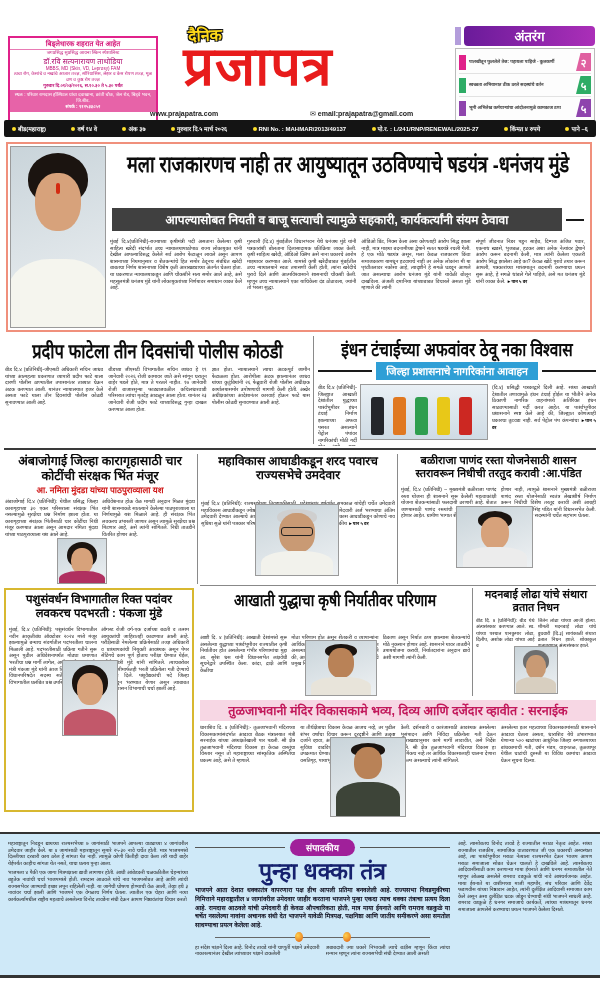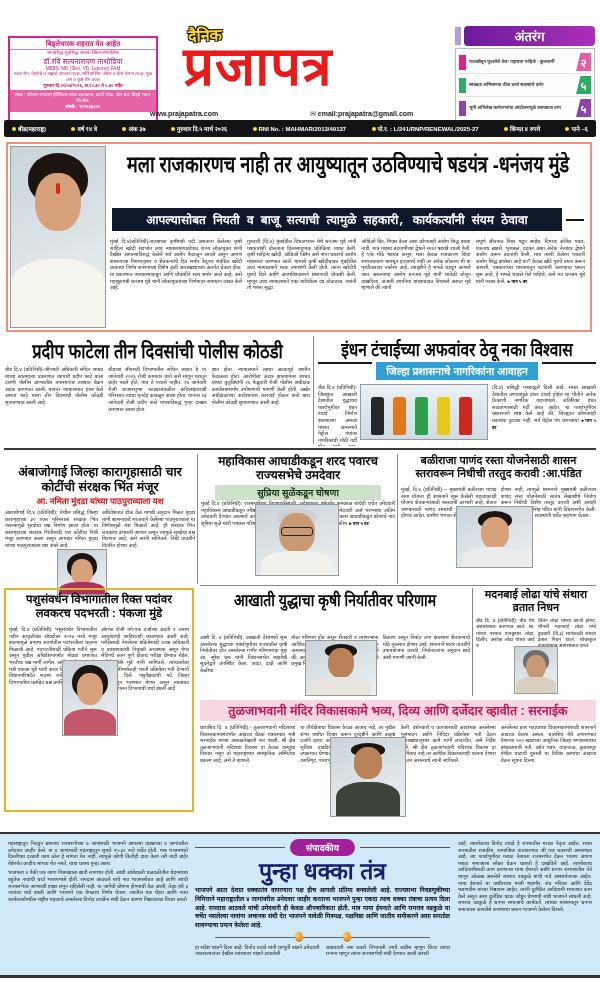--- a/index.html
+++ b/index.html
@@ -31,33 +31,33 @@
             align-items:center;justify-content:center;clip-path:polygon(30% 0,100% 0,100% 100%,0 100%);}
   .infobar{position:absolute;left:4px;top:120px;width:592px;height:17px;background:#141414;border-radius:2px;
            display:flex;align-items:center;justify-content:space-between;padding:0 8px;box-sizing:border-box;}
   .ib{display:flex;align-items:center;gap:2px;font-size:6px;font-weight:bold;color:#fff;white-space:nowrap;}
   .dot{width:4px;height:4px;border-radius:50%;background:#ffe12b;flex:0 0 4px;}
   
   .col{font-size:5px;line-height:1.32;text-align:justify;color:#1c1c1c;overflow:hidden;}
   .more{font-weight:bold;font-size:4.6px;color:#000;}
   .vline{position:absolute;width:1px;background:#8a8a8a;}
   .hline{position:absolute;height:2px;background:#3a3a3a;}
-  .dashband{display:flex;gap:4px;}
+  .dashband{display:flex;align-items:center;gap:4px;}
   .dl{flex:1;height:2px;background:#1a1a1a;}
   .person{position:absolute;overflow:hidden;border:1px solid #9a9a9a;box-sizing:border-box;background:linear-gradient(160deg,#c9d4da,#eef1f3);}
   .person .hair{position:absolute;left:50%;transform:translateX(-50%);background:#1b1410;border-radius:50% 50% 46% 46%;}
   .person .face{position:absolute;left:50%;transform:translateX(-50%);background:#d7a27b;border-radius:46%;}
   .person .torso{position:absolute;left:50%;transform:translateX(-50%);border-radius:42% 42% 0 0;}
   
   .lead{position:absolute;left:6px;top:142px;width:586px;height:190px;border:2px solid #f0907c;box-sizing:border-box;background:#fff;}
   .lead-headline{position:absolute;left:102px;top:8px;right:4px;text-align:center;font-weight:bold;color:#0c0c0c;
                  font-size:18px;line-height:1.15;white-space:nowrap;overflow:hidden;transform:scaleY(1.25);transform-origin:top;}
   .lead-band{position:absolute;left:104px;top:64px;right:6px;display:flex;align-items:center;gap:4px;}
-  .lead-band .bandtxt{background:#0f172a;color:#fff;font-weight:bold;font-size:12px;text-align:center;
-                      padding:3px 10px;flex:0 0 auto;width:430px;font-family:Liberation Mono, monospace;}
+  .lead-band .bandtxt{background:#404040;color:#fff;font-weight:bold;font-size:12px;text-align:center;
+                      padding:3px 10px;flex:0 0 auto;width:430px;}
   .lead-body{position:absolute;left:102px;top:94px;right:5px;bottom:4px;display:flex;gap:5px;overflow:hidden;}
   
   .art{position:absolute;overflow:hidden;}
   .h-big{font-weight:bold;color:#0b0b0b;text-align:center;white-space:nowrap;overflow:hidden;transform:scaleY(1.2);transform-origin:top;}
   .h-med{font-weight:bold;color:#0b0b0b;text-align:center;line-height:1.2;}
   .bandtxt2{background:#2f9fd6;color:#fff;font-weight:bold;font-size:10.5px;text-align:center;padding:2px 10px;flex:0 0 auto;}
   .bandgreen{background:#cfe0cc;color:#163616;font-weight:bold;font-size:9.5px;text-align:center;padding:1px 6px;margin:2px 14px;}
   .bandyellow{background:#f6c52e;color:#201a00;font-weight:bold;font-size:10.5px;text-align:center;padding:2px 10px;flex:0 0 auto;}
   .bandpink{background:#f7d7e4;color:#c2185b;font-weight:bold;font-size:12.5px;text-align:center;padding:2px 0;white-space:nowrap;overflow:hidden;}
   .subred{font-weight:bold;color:#d01818;text-align:center;font-size:8.5px;}
@@ -201,39 +201,38 @@
       <div class="nozzle" style="left:32px;background:#e07820;"></div>
       <div class="nozzle" style="left:54px;background:#2e9e4f;"></div>
       <div class="nozzle" style="left:76px;background:#e8c818;"></div>
       <div class="nozzle" style="left:98px;background:#cc2822;"></div>
     </div>
     <div class="col" style="position:absolute;left:174px;top:48px;right:0;bottom:0;"><span>(दि.४) प्रसिद्धी पत्रकाद्वारे दिली आहे. सध्या आखाती देशातील तणावामुळे इंधन टंचाई होईल या भीतीने अनेक ठिकाणी नागरिक वाहनांमध्ये अतिरिक्त इंधन साठवण्यासाठी गर्दी करत आहेत. या पार्श्वभूमीवर प्रशासनाने स्पष्ट केले आहे की, जिल्ह्यात कोणत्याही प्रकारचा तुटवडा नाही. सर्व पेट्रोल पंप कंपन्यांचा</span> <span class="more">►पान ५ वर</span></div>
   </div>
 
   <div class="hline" style="left:4px;top:448px;width:592px;"></div>
 
-  <div class="art" style="left:5px;top:454px;width:190px;height:130px;margin-top:11px;">
+  <div class="art" style="left:5px;top:454px;width:190px;height:130px;">
     <div class="h-med" style="font-size:12.5px;">अंबाजोगाई जिल्हा कारागृहासाठी चार कोटींची संरक्षक भिंत मंजूर</div>
     <div class="subred">आ. नमिता मुंदडा यांच्या पाठपुराव्याला यश</div>
     <div style="position:absolute;left:0;top:44px;right:0;bottom:0;display:flex;gap:4px;overflow:hidden;">
       <div class="col" style="flex:1;">अंबाजोगाई दि.४ (प्रतिनिधी): येथील प्रसिद्ध जिल्हा कारागृहाच्या ३० एकर परिसराला संरक्षक भिंत नसल्यामुळे सुरक्षेचा प्रश्न निर्माण झाला होता. या कारागृहाच्या संरक्षक भिंतीसाठी चार कोटींचा निधी मंजूर करण्यात आला असून आमदार नमिता मुंदडा यांच्या पाठपुराव्याला यश आले आहे.</div>
       <div class="col" style="flex:1;">अधिवेशनात होऊ वेळ मागडी अनुदान मिळत मुंदडा यांनी शासनाकडे सातत्याने केलेल्या पाठपुराव्याला या निर्णयामुळे यश मिळाले आहे. ही संरक्षक भिंत लवकरच उभारली जाणार असून त्यामुळे सुरक्षेचा प्रश्न मिटणार आहे, असे त्यांनी सांगितले. निधी तातडीने वितरित होणार आहे.</div>
     </div>
     <div class="person" style="left:52px;top:84px;width:50px;height:46px;">
       <div class="hair" style="width:30px;height:26px;top:3px;"></div>
       <div class="face" style="width:22px;height:26px;top:9px;"></div>
       <div class="torso" style="width:46px;height:18px;top:32px;background:#b03060;"></div>
     </div>
   </div>
 
   <div class="vline" style="left:197px;top:454px;height:130px;"></div>
 
   <div class="art" style="left:201px;top:454px;width:194px;height:130px;">
     <div class="h-med" style="font-size:12px;">महाविकास आघाडीकडून शरद पवारच राज्यसभेचे उमदेवार</div>
-    <div class="bandgreen">सुप्रिया सुळेंकडून घोषणा</div>
     <div style="position:absolute;left:0;top:46px;right:0;bottom:0;display:flex;gap:4px;overflow:hidden;">
       <div class="col" style="flex:1;">मुंबई दि.४ (प्रतिनिधी): राज्यसभेच्या निवडणुकीसाठी महाविकास आघाडीकडून ज्येष्ठ नेते शरद पवार यांनाच उमेदवारी देण्यात आल्याचे आहे. ही घोषणा खासदार सुप्रिया सुळे यांनी पत्रकार परिषदेत केली, तसेच</div>
       <div class="col" style="flex:1;"><span>प्रदेशाध्यक्ष हर्षवर्धन सपकाळ यांचेही चर्चेत उमेदवारी होती. राज्यसभेच्या उमेदवारी अर्ज भरण्याचा अंतिम दिवस असताना महाविकास आघाडीकडून कोणाचे नाव पुढे येणार, याकडे राजकीय</span> <span class="more">►पान ५ वर</span></div>
     </div>
     <div class="person" style="left:54px;top:50px;width:84px;height:72px;">
       <div class="hair" style="width:40px;height:16px;top:4px;background:#cfcfcf;"></div>
       <div class="face" style="width:36px;height:40px;top:8px;background:#c99a74;"></div>
       <div style="position:absolute;left:50%;top:22px;width:30px;height:7px;border:1.5px solid #222;border-radius:3px;transform:translateX(-50%);background:transparent;"></div>
       <div class="torso" style="width:72px;height:28px;top:46px;background:#f2f2ec;"></div>
     </div>

